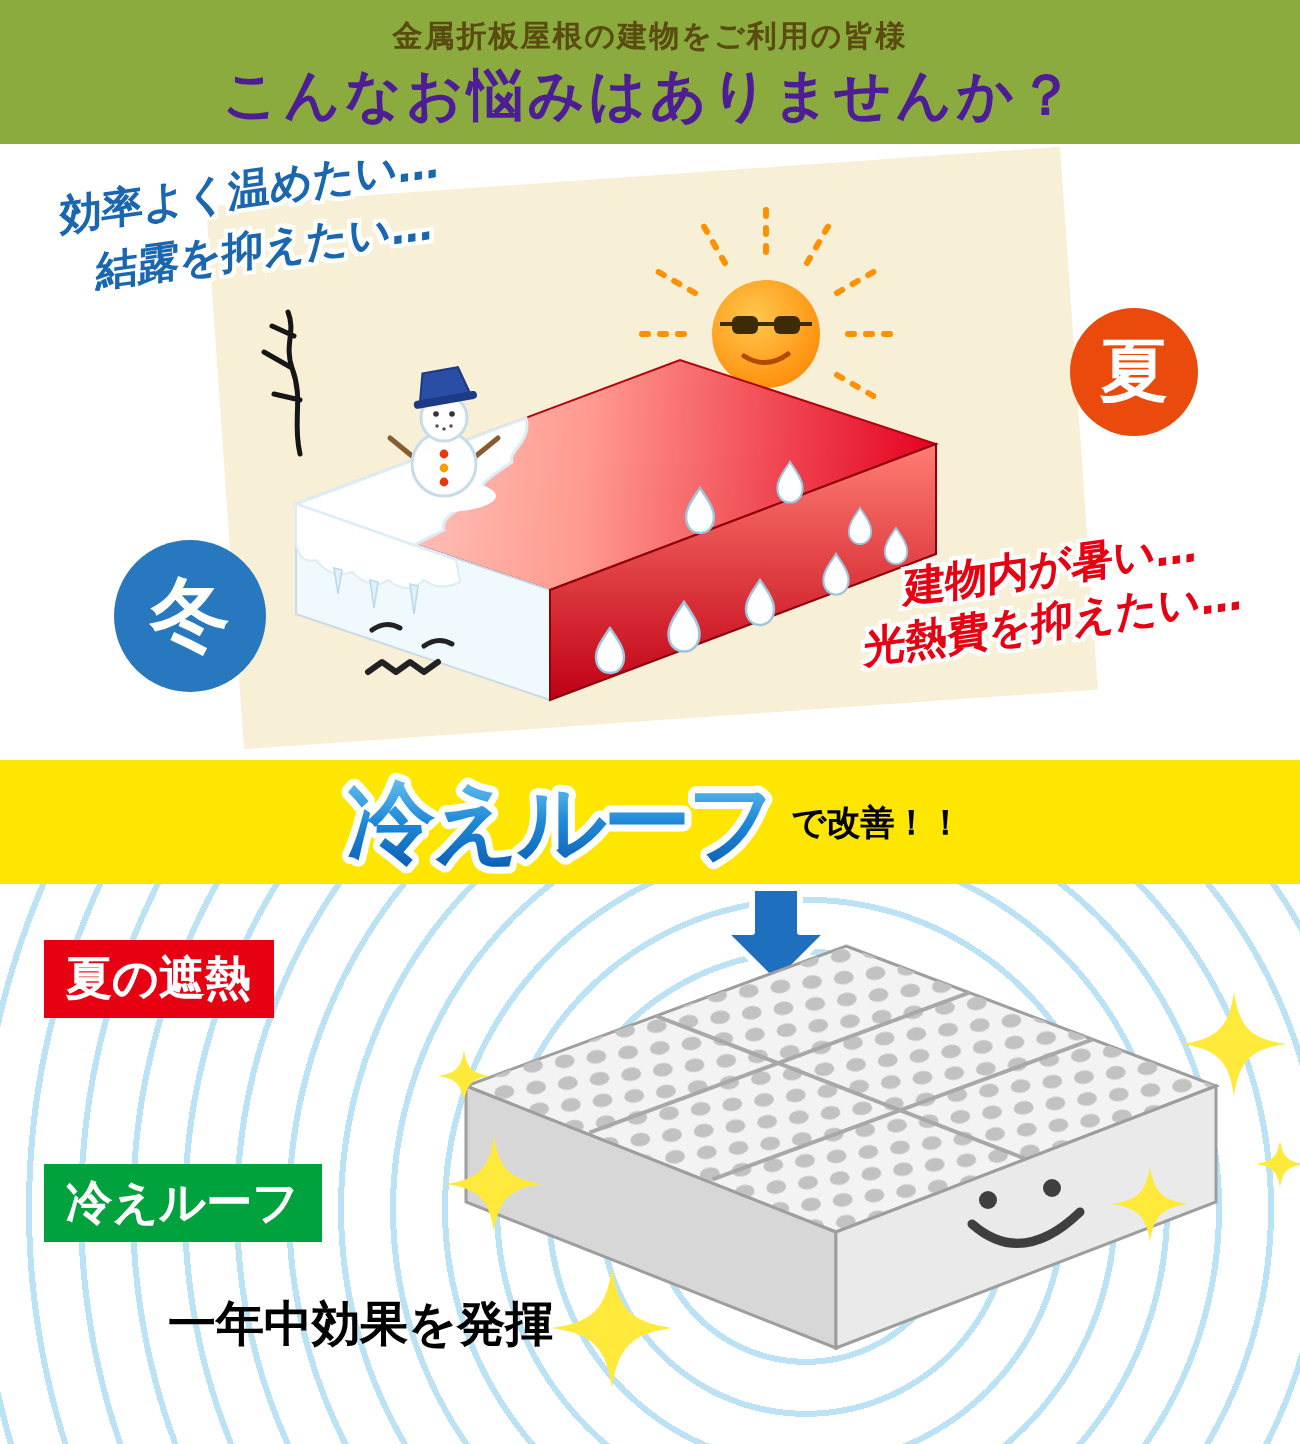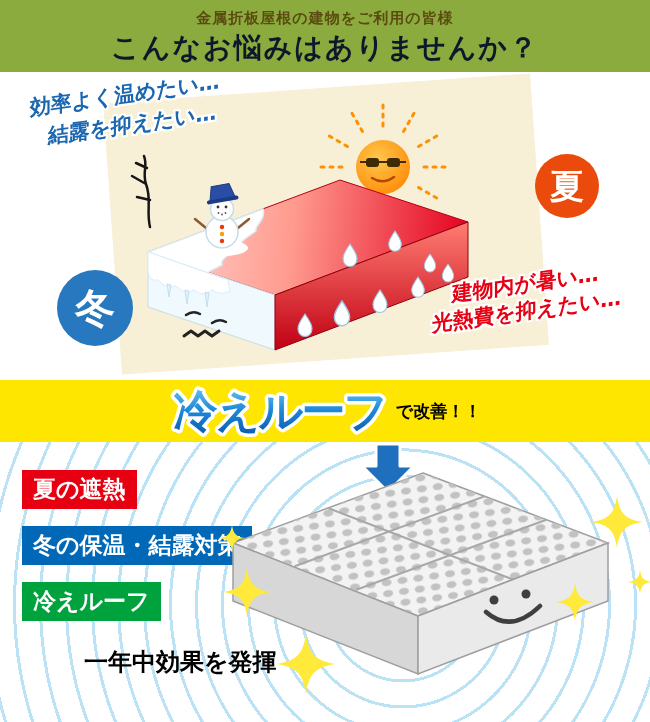--- a/index.html
+++ b/index.html
@@ -3,21 +3,21 @@
 <meta charset="utf-8">
 <style>
   * { margin:0; padding:0; box-sizing:border-box; }
   html,body { background:#fff; }
   body { font-family:"DejaVu Sans","Liberation Sans",sans-serif; }
   .page { position:relative; width:650px; height:722px; overflow:hidden; background:#fff; margin:0 auto; }
 
   
   .header { position:absolute; top:0; left:0; width:650px; height:76px; background:#8cab3f; text-align:center; padding-top:9px; }
   .header-sub { font-size:15px; font-weight:bold; color:#5a4b10; letter-spacing:1px; }
-  .header-title { font-size:28px; font-weight:800; color:#0f172a; letter-spacing:2px; margin-top:1px; }
+  .header-title { font-size:28px; font-weight:800; color:#4c1d95; letter-spacing:2px; margin-top:1px; }
 
   
   .problem { position:absolute; top:72px; left:0; width:650px; height:308px; background:#fff; overflow:hidden; }
   .beige { position:absolute; left:112px; top:16px; width:428px; height:272px; background:#f7efd6; transform:rotate(-4deg); }
   .scene { position:absolute; left:0; top:0; }
 
   .outlined { text-shadow:-2px -2px 0 #fff, 2px -2px 0 #fff, -2px 2px 0 #fff, 2px 2px 0 #fff,
               -2px 0 0 #fff, 2px 0 0 #fff, 0 -2px 0 #fff, 0 2px 0 #fff; }
   .wish, .complaint { position:absolute; font-weight:bold; font-size:21px; white-space:nowrap;
               transform:rotate(-8deg) skewX(-8deg); transform-origin:left center; }
@@ -187,21 +187,20 @@
   </section>
 
   <section class="result">
     <div class="rings"></div>
 
     <svg class="down-arrow" width="60" height="54" viewBox="0 0 60 54">
       <path d="M18,2 L42,2 L42,24 L56,24 L30,50 L4,24 L18,24 Z" fill="#1f6fbf" stroke="#ffffff" stroke-width="3" stroke-linejoin="round"></path>
     </svg>
 
     <div class="benefit benefit-0">夏の遮熱</div>
-    <div class="benefit benefit-1">冬の保温・結露対策</div>
     <div class="benefit benefit-2">冷えルーフ</div>
 
     <svg class="product-svg" width="400" height="240" viewBox="0 0 400 240">
       <defs>
         <pattern id="pdots" patternUnits="userSpaceOnUse" width="16" height="11" patternTransform="rotate(-8)">
           <ellipse cx="7" cy="5" rx="5" ry="3.4" fill="#c2c2c2"></ellipse>
         </pattern>
       </defs>
 
       <path d="M205,5 L390,75 L200,148 L15,75 Z" fill="#f3f3f3" stroke="#9e9e9e" stroke-width="1.5"></path>

